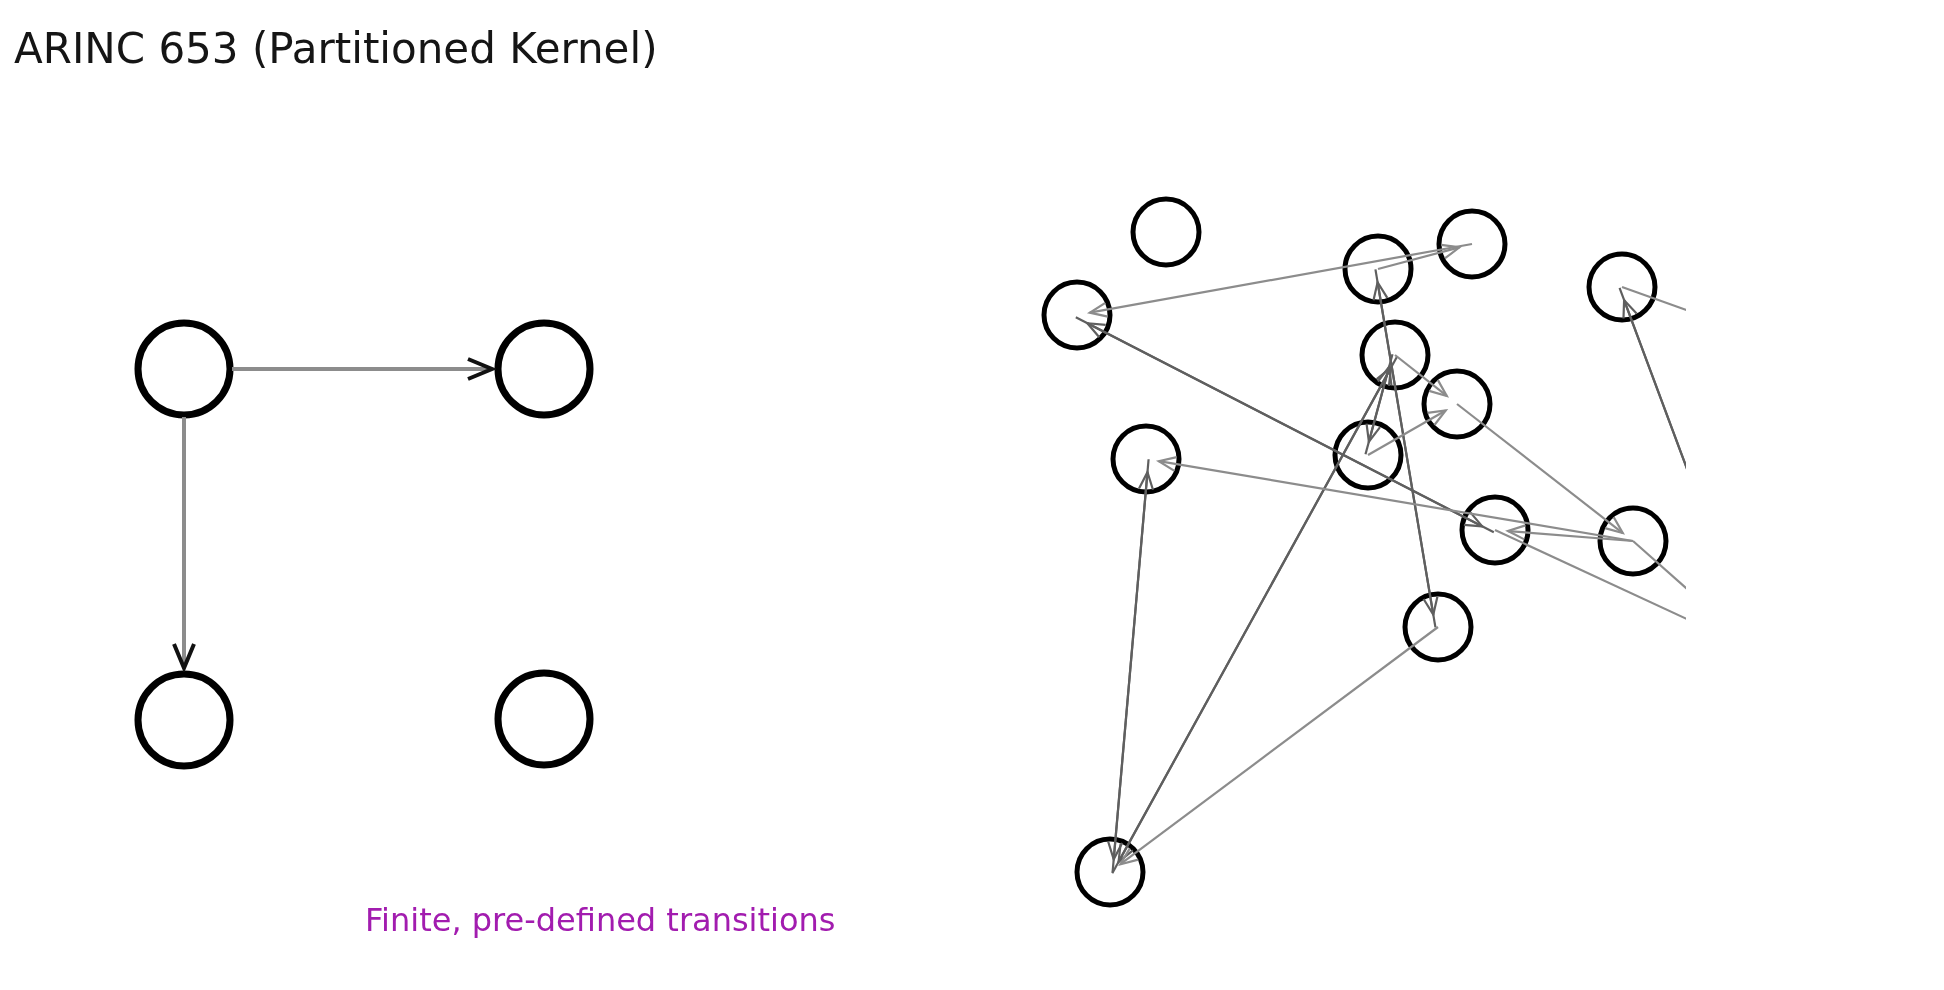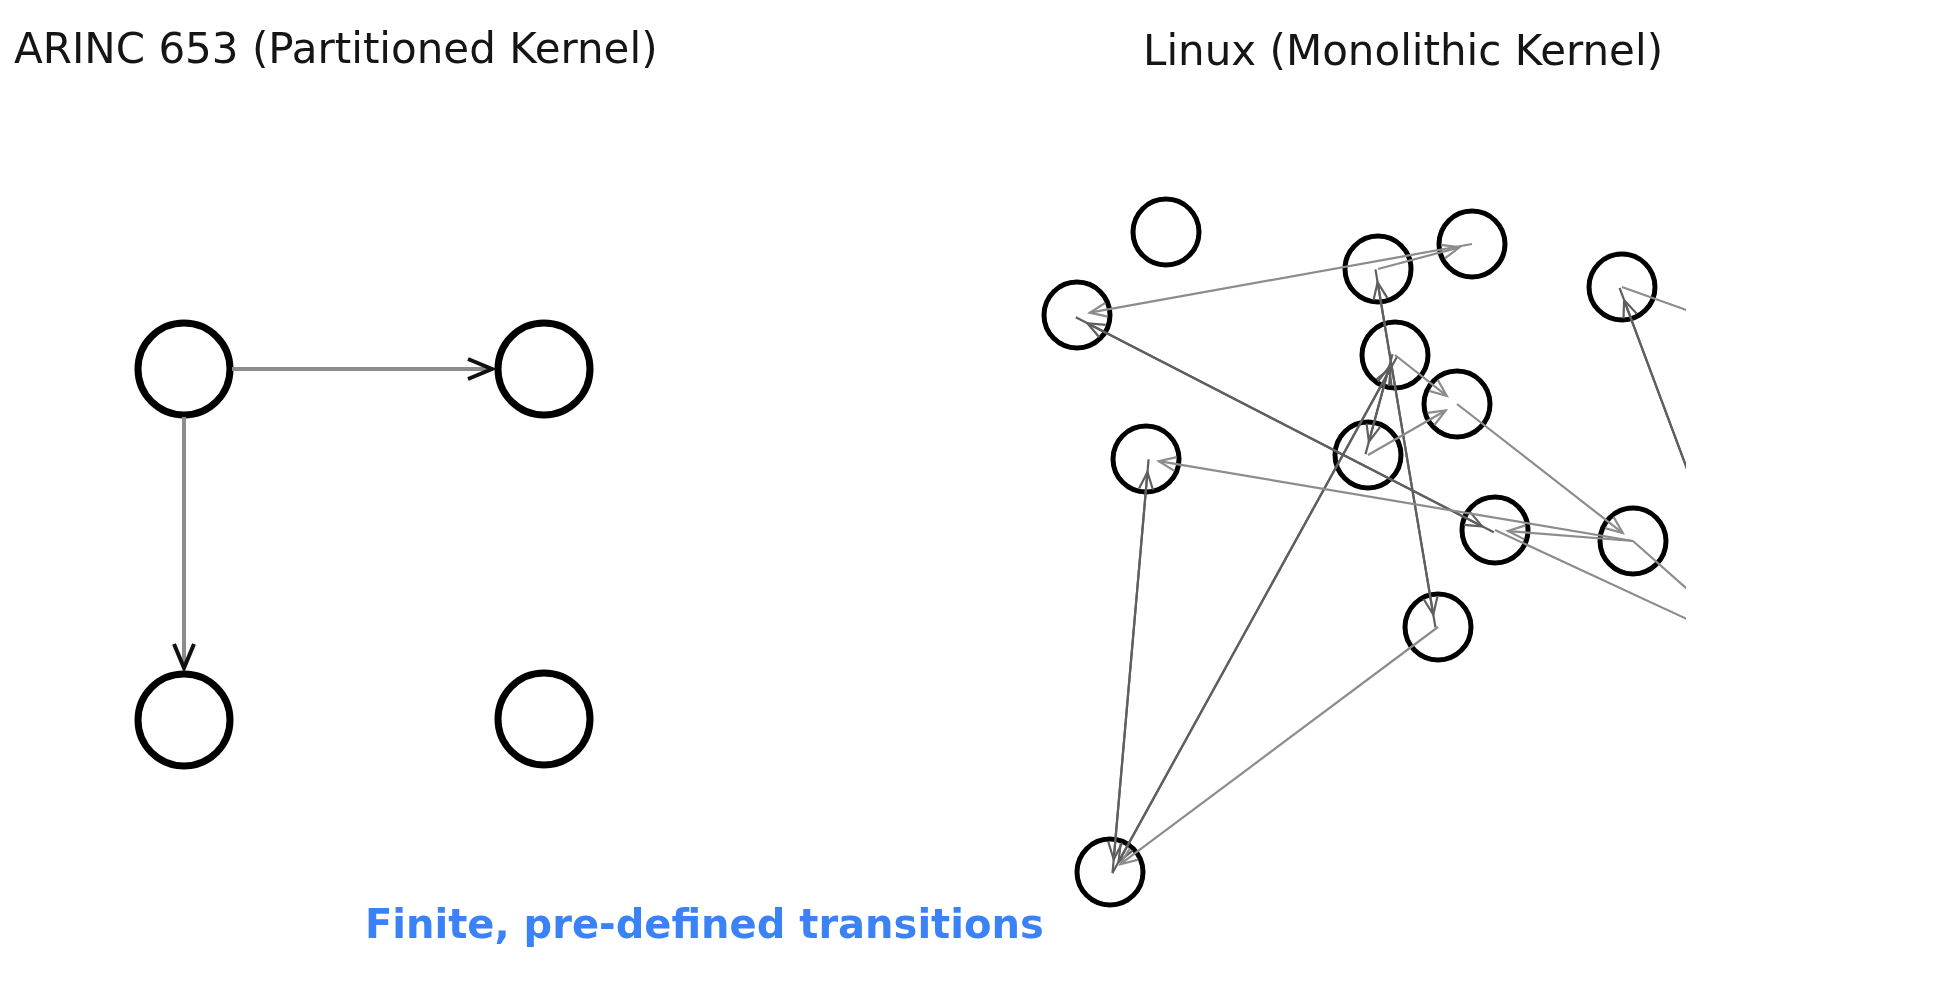--- a/index.html
+++ b/index.html
@@ -14,35 +14,33 @@
     position:absolute;
     font-size:42px;
     color:#151515;
     white-space:nowrap;
     letter-spacing:0px;
   }
   #left-title{left:14px;top:24px;}
   #right-title{left:1143px;top:26px;}
   .caption{
     position:absolute;
-    font-size:40px;
-    color:#3b82f6;
+    font-size:32px;
+    color:#a21caf;
     white-space:nowrap;
-    font-weight:bold;
   }
   #left-caption{left:365px;top:901px;}
   #right-caption{left:1423px;top:901px;}
   svg#graph{position:absolute;left:0;top:0;}
 </style>
 </head>
 <body>
 
 <div class="canvas">
   <div class="title" id="left-title">ARINC 653 (Partitioned Kernel)</div>
-  <div class="title" id="right-title">Linux (Monolithic Kernel)</div>
 
   <svg id="graph" width="1944" height="990" viewBox="0 0 1944 990">
     <defs>
       <marker id="head-gray" markerUnits="userSpaceOnUse" markerWidth="22" markerHeight="20" refX="19" refY="9" orient="auto">
         <path d="M2,2 L19,9 L2,16" fill="none" stroke="#8c8c8c" stroke-width="2.2"></path>
       </marker>
       <marker id="head-dark" markerUnits="userSpaceOnUse" markerWidth="22" markerHeight="20" refX="19" refY="9" orient="auto">
         <path d="M2,2 L19,9 L2,16" fill="none" stroke="#5f5f5f" stroke-width="2.2"></path>
       </marker>
       <marker id="head-black" markerUnits="userSpaceOnUse" markerWidth="30" markerHeight="26" refX="26" refY="12" orient="auto">

